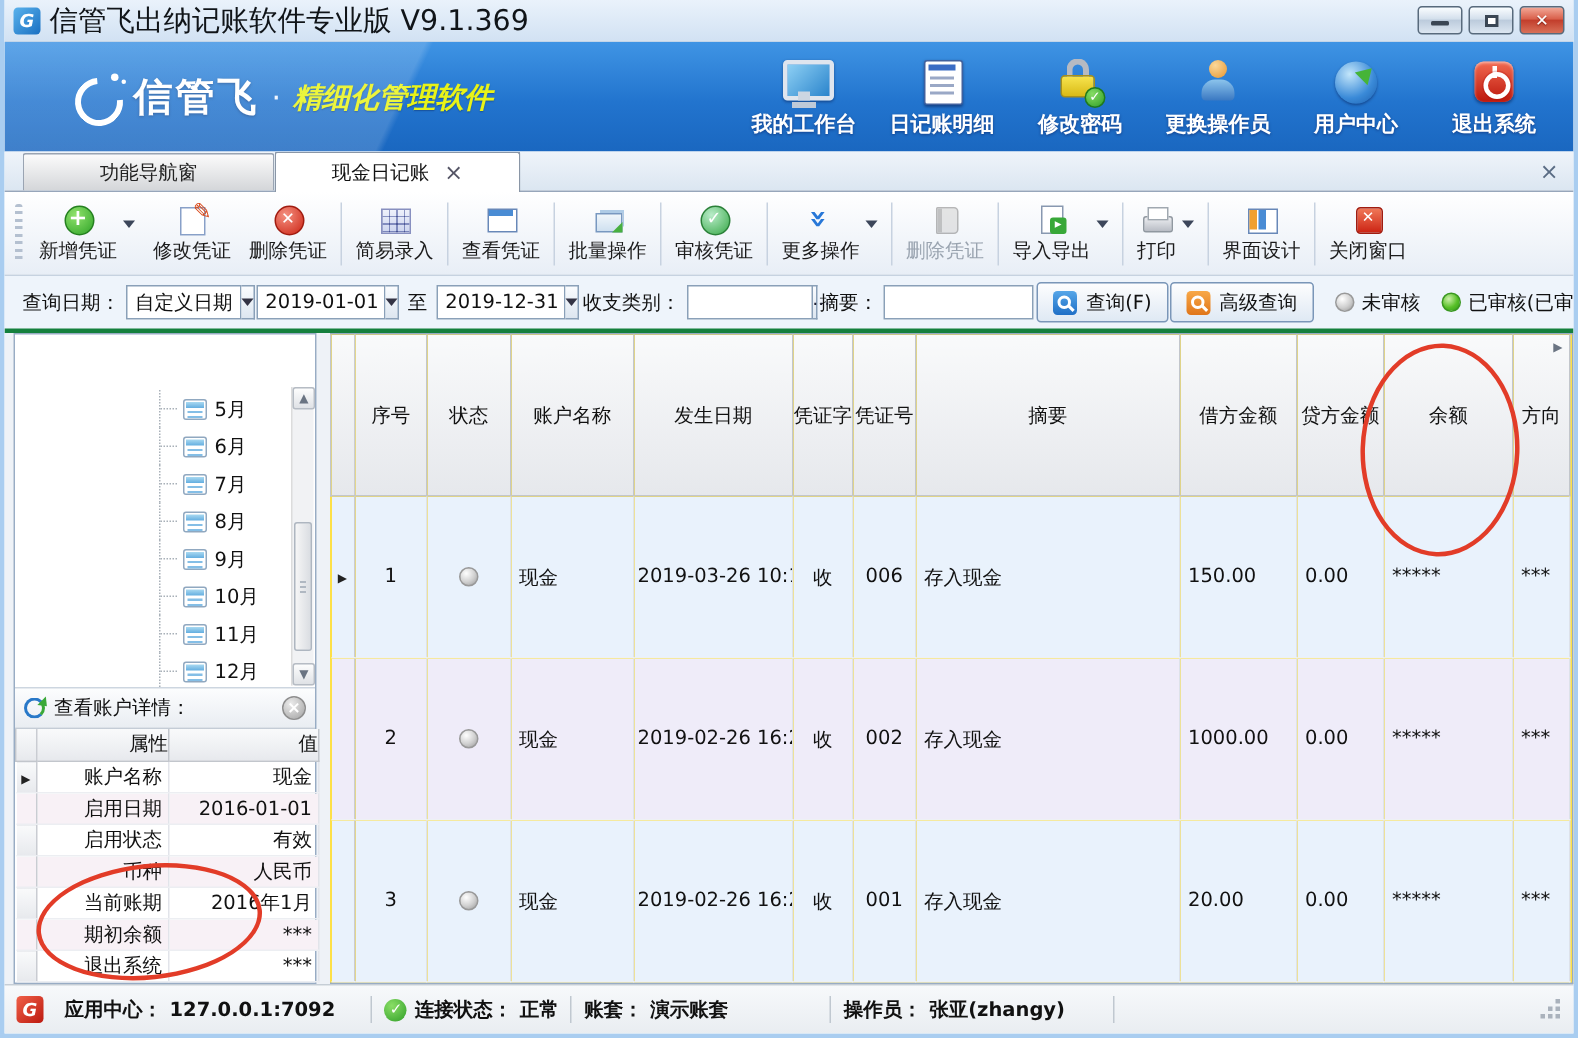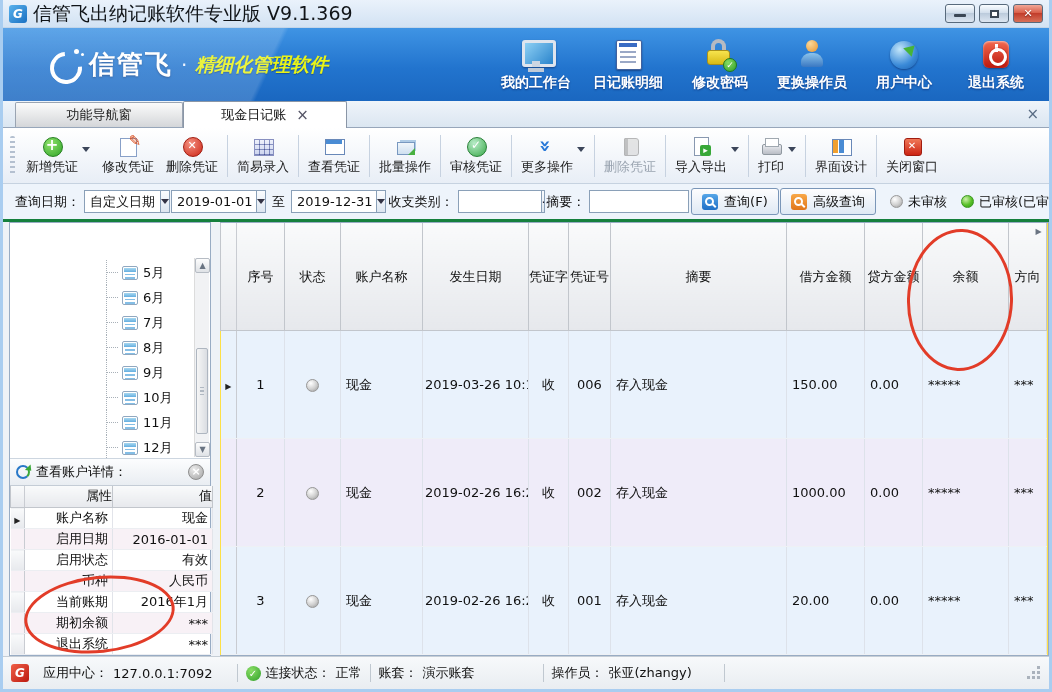--- a/index.html
+++ b/index.html
@@ -162,21 +162,21 @@
   .totalsbar { height: 26px; background: #f3f4f6; border-top: 1px solid #bcc0c6; position: relative; font-size: 13px; }
   .tval { position: absolute; top: 5px; }
   .tval.debit { left: 795px; width: 70px; text-align: center; }
   .hscroll { height: 17px; background: #f1f2f4; border-top: 1px solid #d2d4d8; position: relative; }
   .hbtn { position: absolute; top: 1px; width: 15px; height: 14px; color: #6a7482; font-size: 8px; text-align: center; line-height: 14px; cursor: pointer; }
   .hbtn.left { left: 2px; } .hbtn.right { right: 2px; }
   .hthumb { position: absolute; left: 18px; top: 1px; width: 192px; height: 14px; background: linear-gradient(#f6f6f6, #dadde2); border: 1px solid #aeb6c0; border-radius: 2px; cursor: grab; }
   .hthumb::after { content: ""; position: absolute; top: 3px; left: 88px; width: 10px; height: 8px; background: repeating-linear-gradient(90deg, #b0b8c2 0 1.5px, transparent 1.5px 3.5px); }
 
   
-  .statusbar { height: 33px; background: linear-gradient(#f7f9fb, #e9edf1); border-top: 1px solid #c6ced6; display: flex; align-items: center; padding: 0 8px; gap: 8px; font-size: 13px; }
+  .statusbar { height: 33px; background: linear-gradient(#f7f9fb, #e9edf1); border-top: 1px solid #c6ced6; display: flex; align-items: center; padding: 0 8px; gap: 8px; font-size: 13px; font-weight: bold; }
   .ssep { width: 1px; height: 18px; background: #c0c8d0; }
   .sitem { display: flex; align-items: center; gap: 5px; white-space: nowrap; }
   .schk { width: 15px; height: 15px; border-radius: 50%; background: radial-gradient(circle at 35% 30%, #8ade66, #2f9e28); position: relative; flex: 0 0 auto; }
   .schk::after { content: "✓"; position: absolute; inset: 0; color: #fff; font-size: 10px; font-weight: bold; line-height: 15px; text-align: center; }
   .grip { margin-left: auto; width: 14px; height: 14px; position: relative; }
   .grip::after { content: ""; position: absolute; right: 1px; bottom: 1px; width: 3px; height: 3px; background: #aab2bc; box-shadow: -5px 5px 0 #aab2bc, 0 5px 0 #aab2bc, -10px 10px 0 #aab2bc, -5px 10px 0 #aab2bc, 0 10px 0 #aab2bc; transform: translateY(-10px); }
 
   
   .ellipse { position: absolute; border: 3px solid #e23c28; border-radius: 50%; pointer-events: none; z-index: 50; }
   .ellipse.balance { left: 904px; top: 229px; width: 106px; height: 142px; transform: rotate(2deg); }

